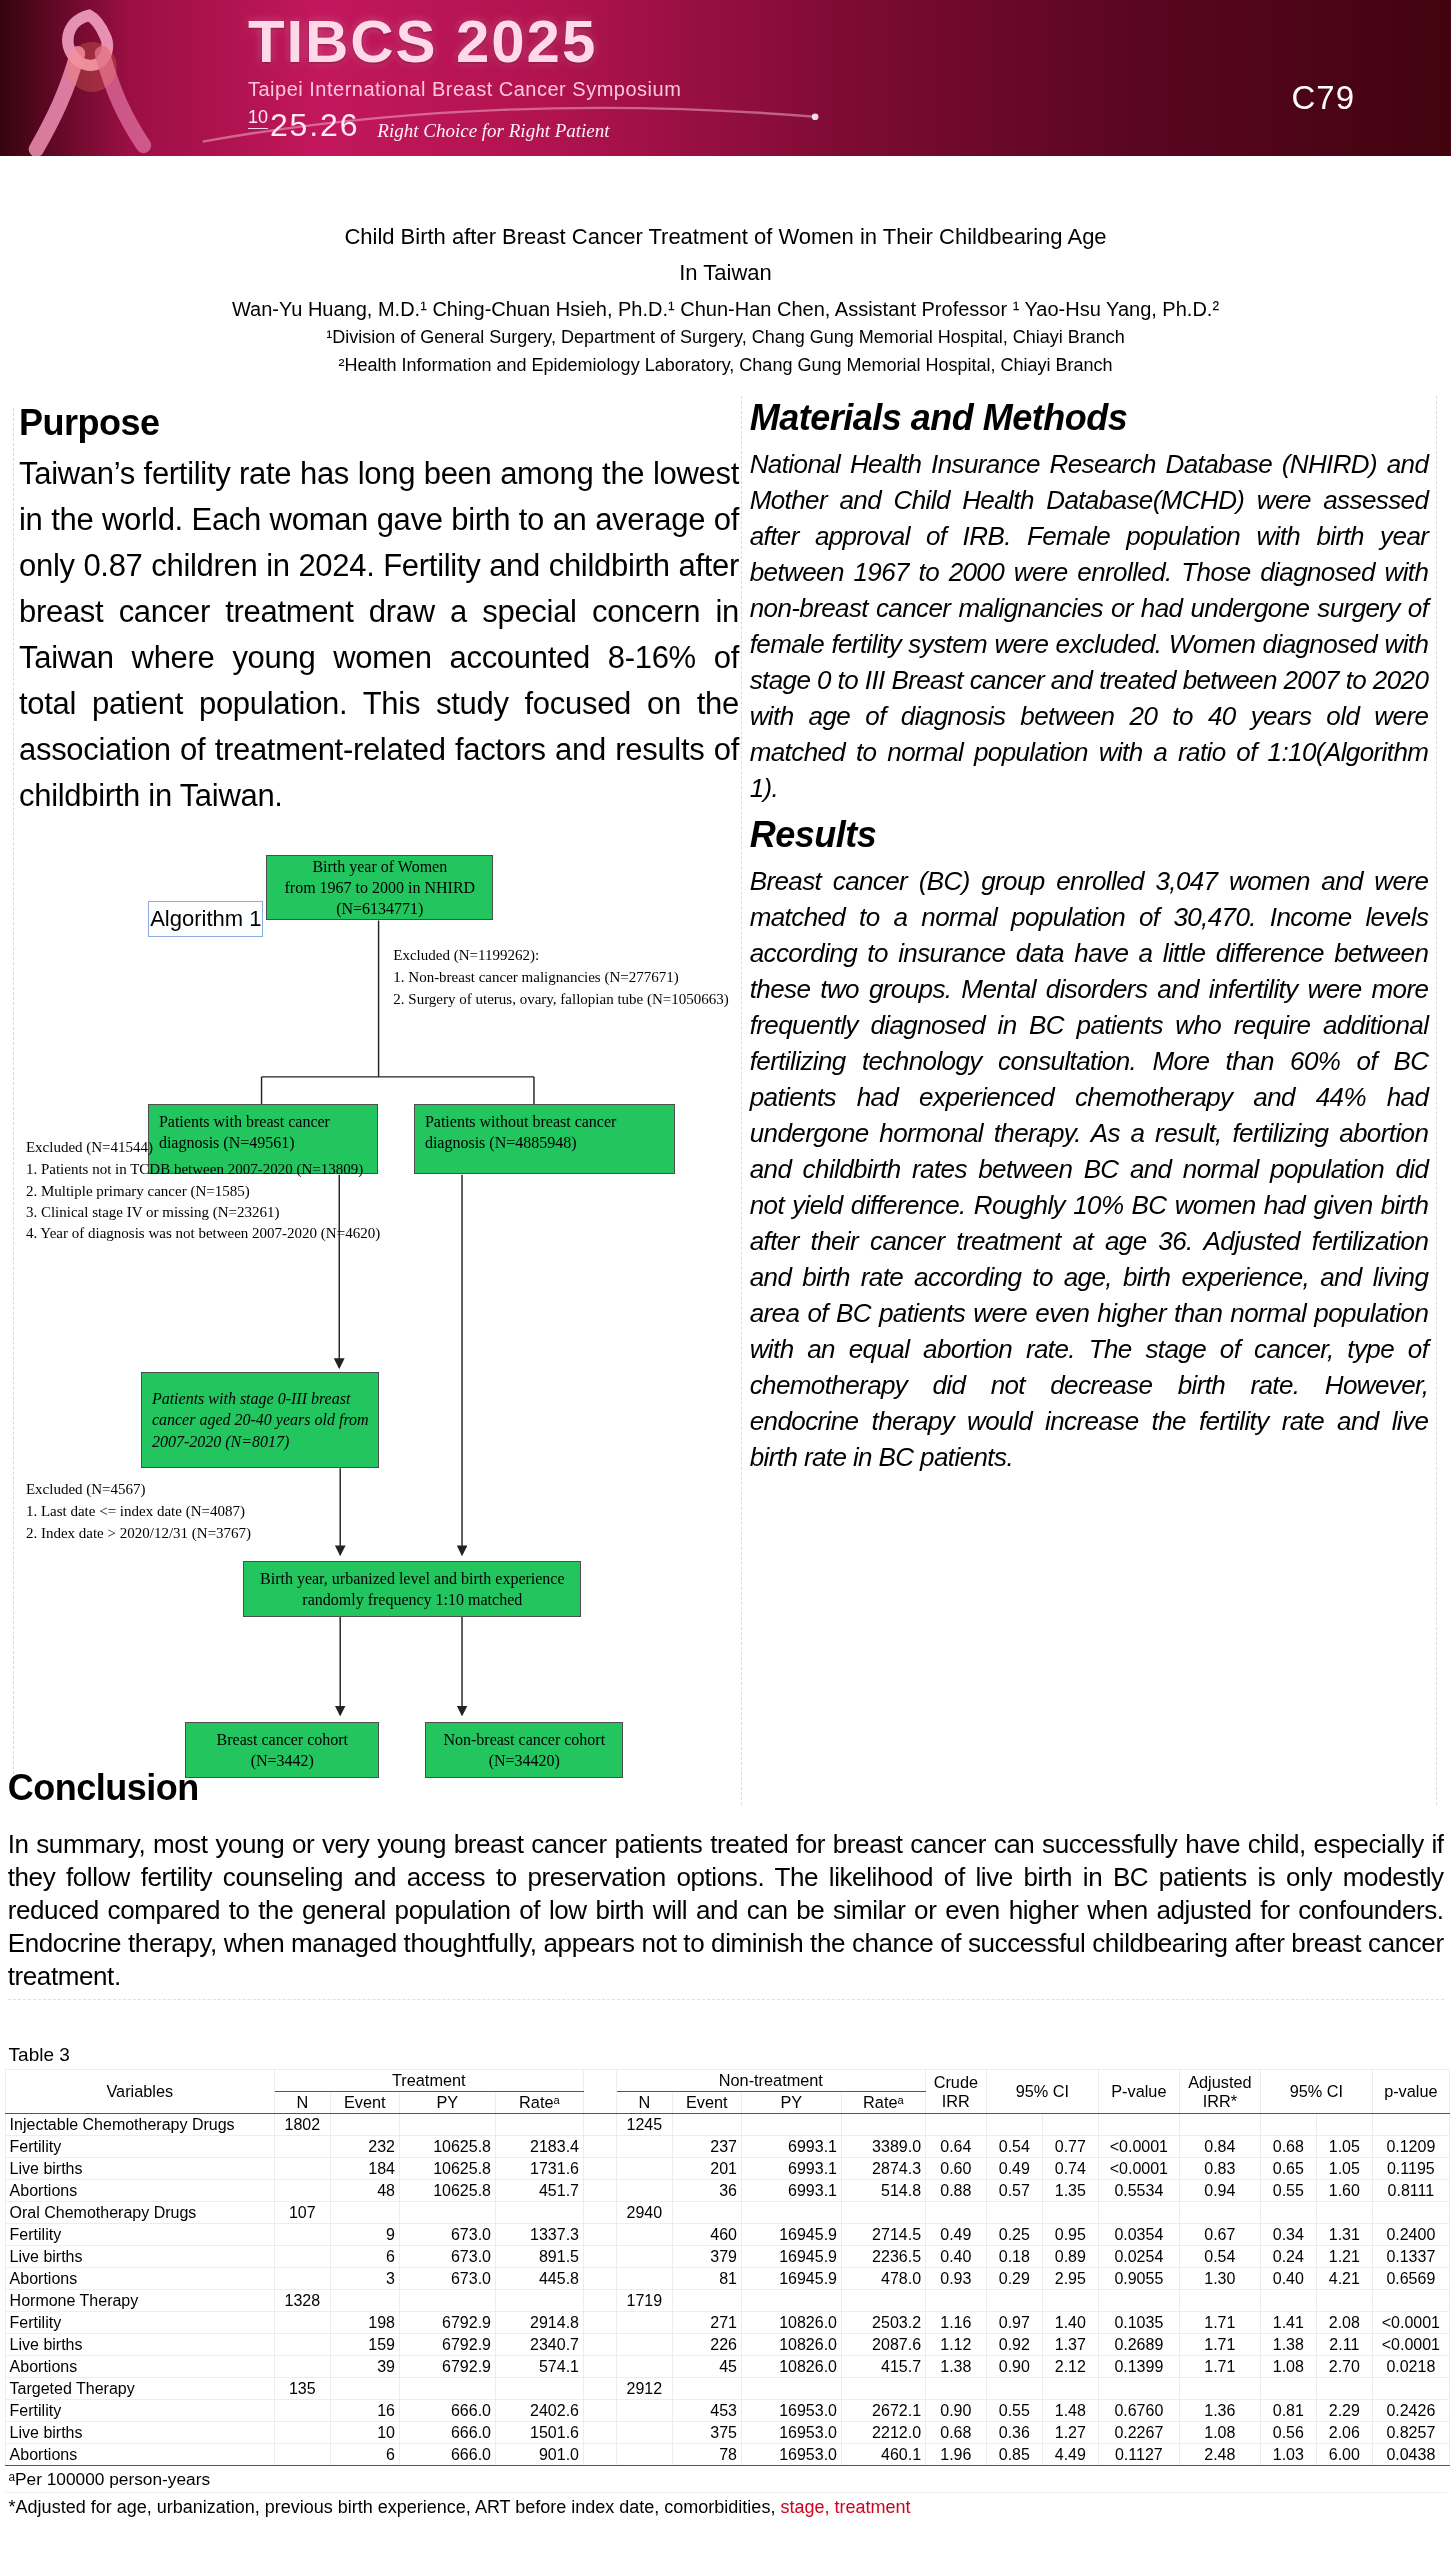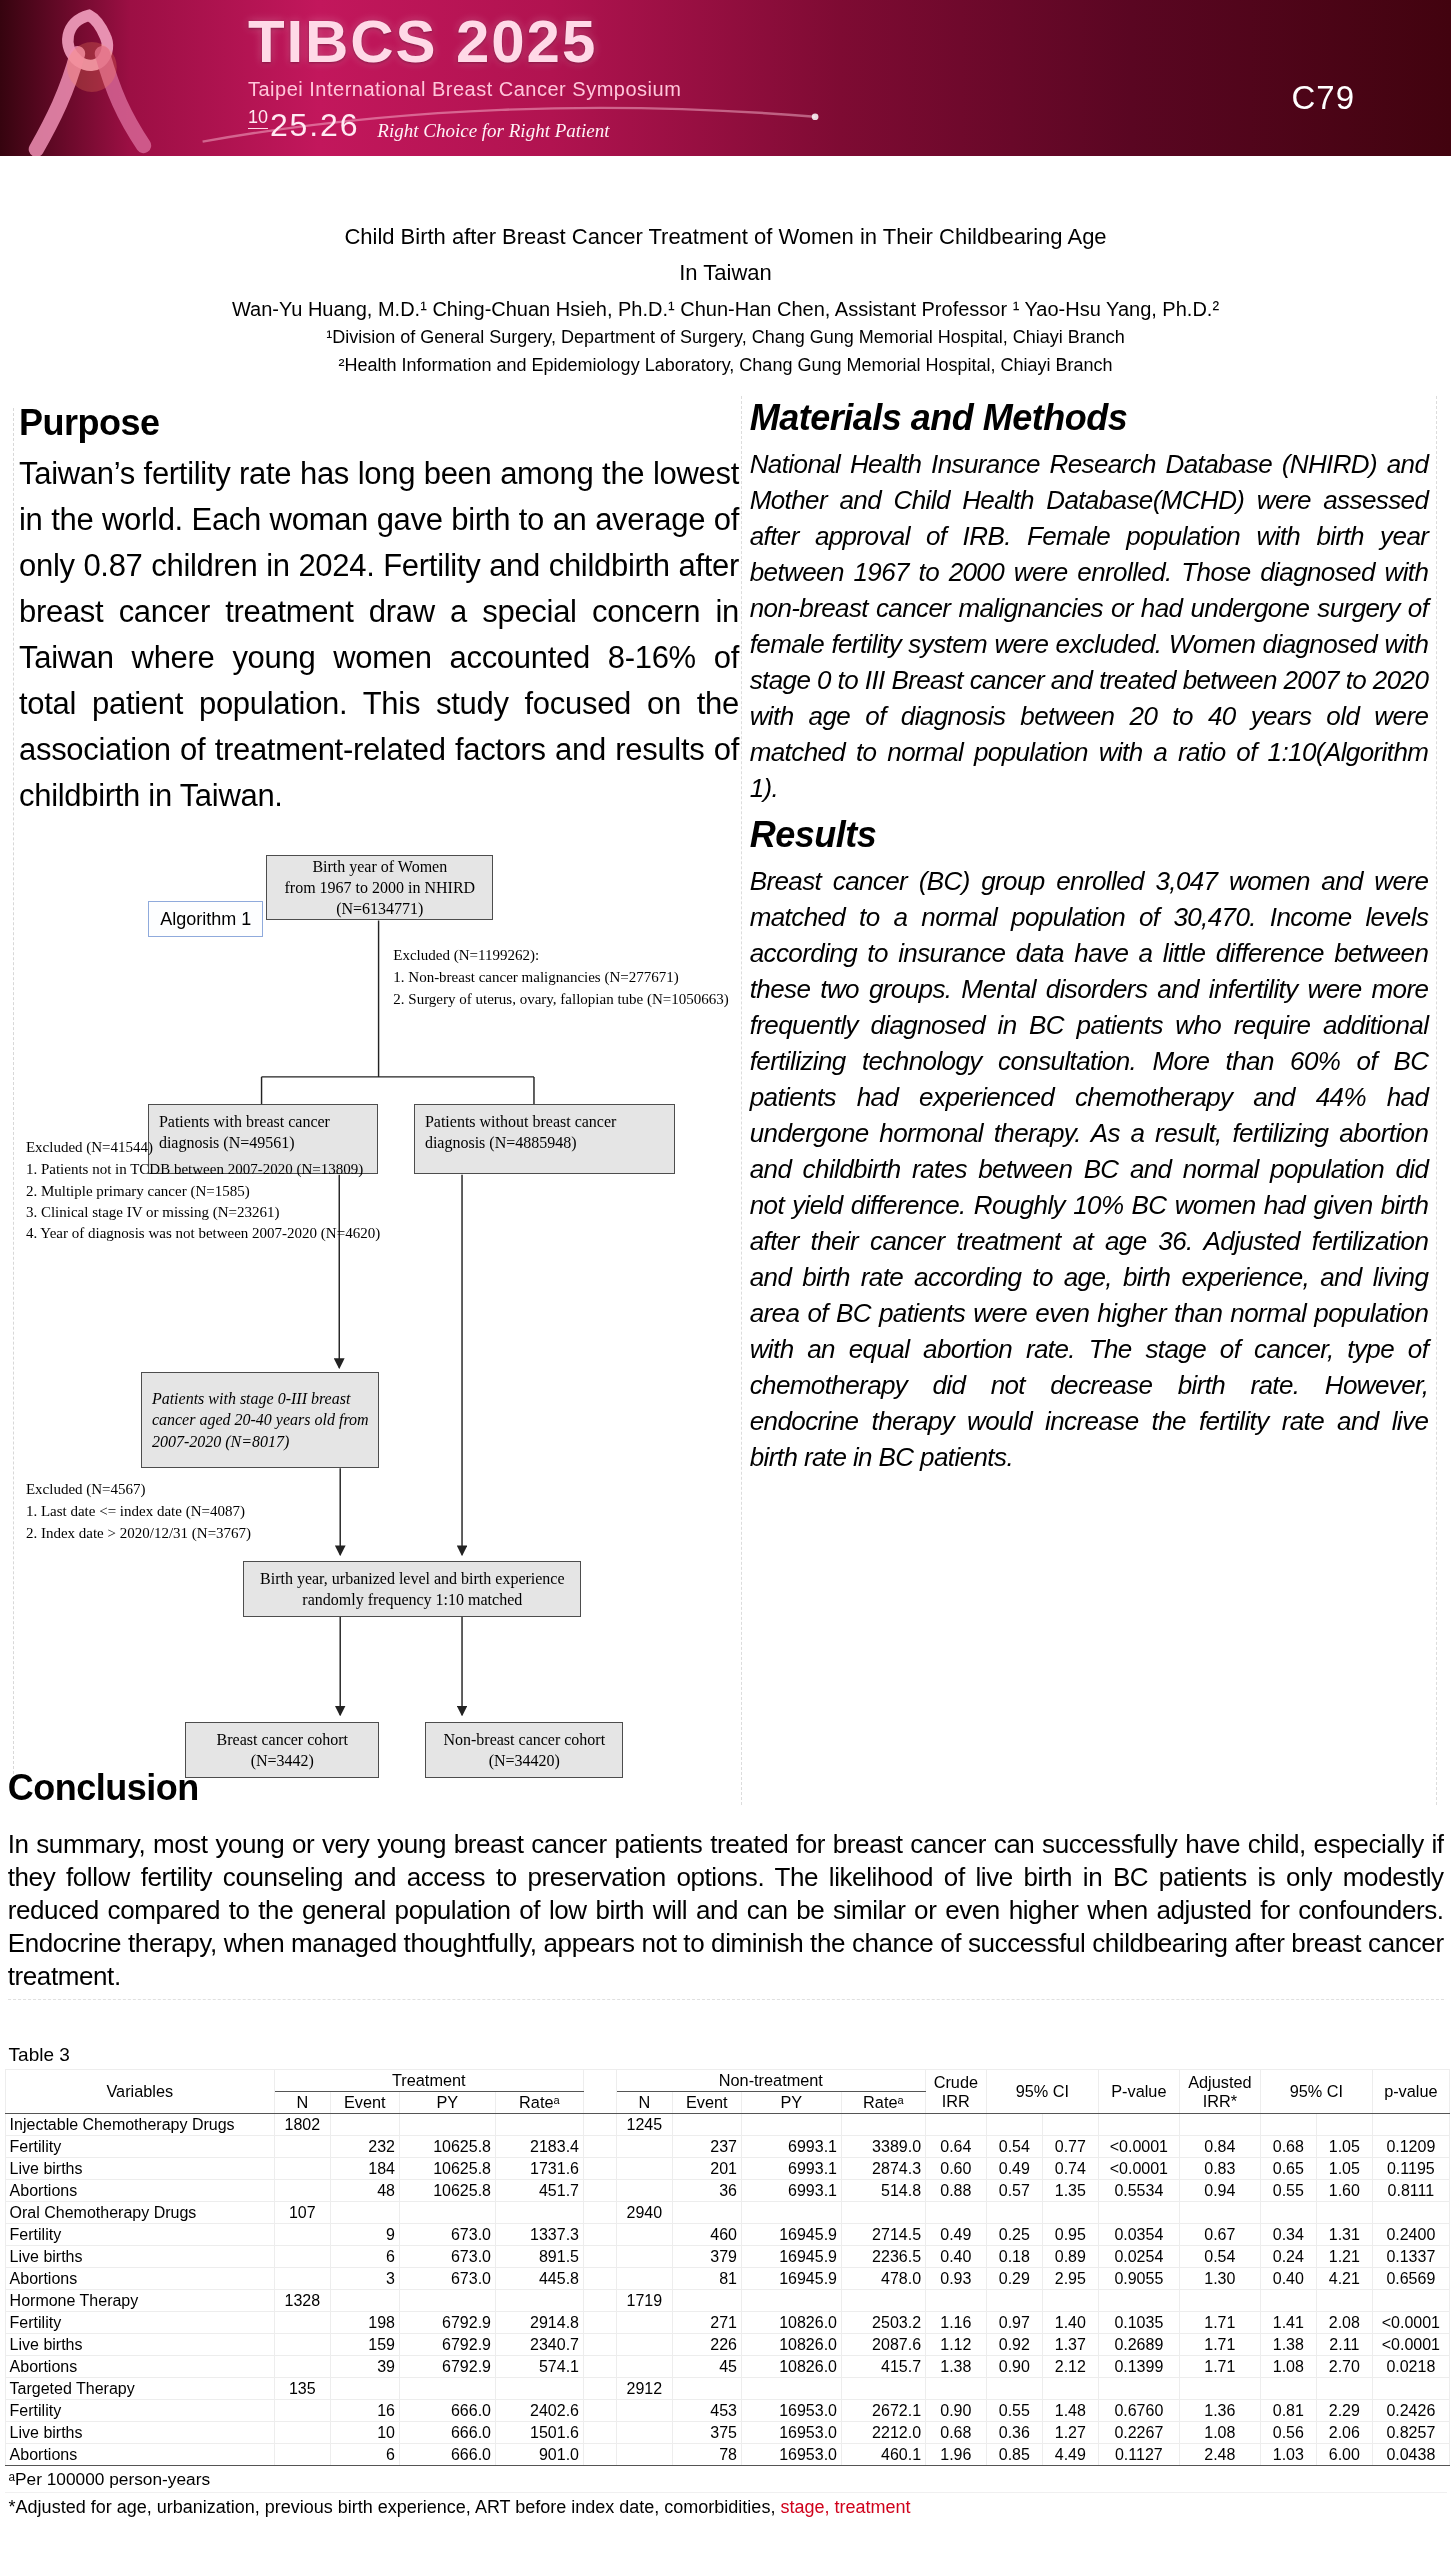--- a/index.html
+++ b/index.html
@@ -35,24 +35,24 @@
   .rightcol p{margin:0 0 3.8px 0;font-size:26px;line-height:36px;text-align:justify;letter-spacing:-0.6px;}
   .rightcol h2.res{margin-top:7.7px;}
 
   
   .conc-h{position:absolute;left:7.7px;top:1767px;font-size:36px;font-weight:bold;letter-spacing:-0.5px;margin:0;}
   .conc-t{position:absolute;left:7.7px;top:1828px;width:1436px;font-size:26px;line-height:33px;text-align:justify;letter-spacing:-0.4px;margin:0;border-bottom:1px dashed #e0e0e0;padding-bottom:5.8px;}
 
   
   .flow{position:absolute;left:16.3px;top:853px;width:729px;height:936px;font-family:"Liberation Serif","DejaVu Serif",serif;}
   .flow svg.conn{position:absolute;left:0;top:0;}
-  .fbox{position:absolute;background:#e5e5e5;border:1.4px solid #4d4d4d;font-size:16px;line-height:1.32;box-sizing:border-box;}
+  .fbox{position:absolute;background:#22c55e;border:1.4px solid #4d4d4d;font-size:16px;line-height:1.32;box-sizing:border-box;}
   .fbox.center{text-align:center;display:flex;align-items:center;justify-content:center;white-space:pre-line;}
   .fbox.left{padding:5.8px 9.6px;}
-  .algo{position:absolute;background:#fdfeff;border:1.9px solid #8faadc;font-family:"Liberation Sans","DejaVu Sans",sans-serif;font-size:18px;display:flex;align-items:center;justify-content:center;box-sizing:border-box;}
+  .algo{position:absolute;background:#fdfeff;border:1.9px solid #8faadc;font-family:"Liberation Sans","DejaVu Sans",sans-serif;font-size:22px;display:flex;align-items:center;justify-content:center;box-sizing:border-box;}
   .xblock{position:absolute;font-size:15px;line-height:1.42;}
   .xhead{margin-bottom:1px;}
   .xitem{padding-left:18px;text-indent:-18px;}
 
   
   .tablewrap{position:absolute;left:4.8px;top:2040px;width:1442px;}
   .tlabel{font-size:19px;line-height:29px;padding-left:3.8px;}
   table.t3{border-collapse:collapse;table-layout:fixed;width:1442px;border-top:1.4px solid #555;font-size:16px;}
   table.t3 th,table.t3 td{border:1px solid #ededed;padding:0 3.8px;height:21px;font-weight:normal;overflow:hidden;white-space:nowrap;}
   table.t3 th{font-size:16.3px;text-align:center;}

